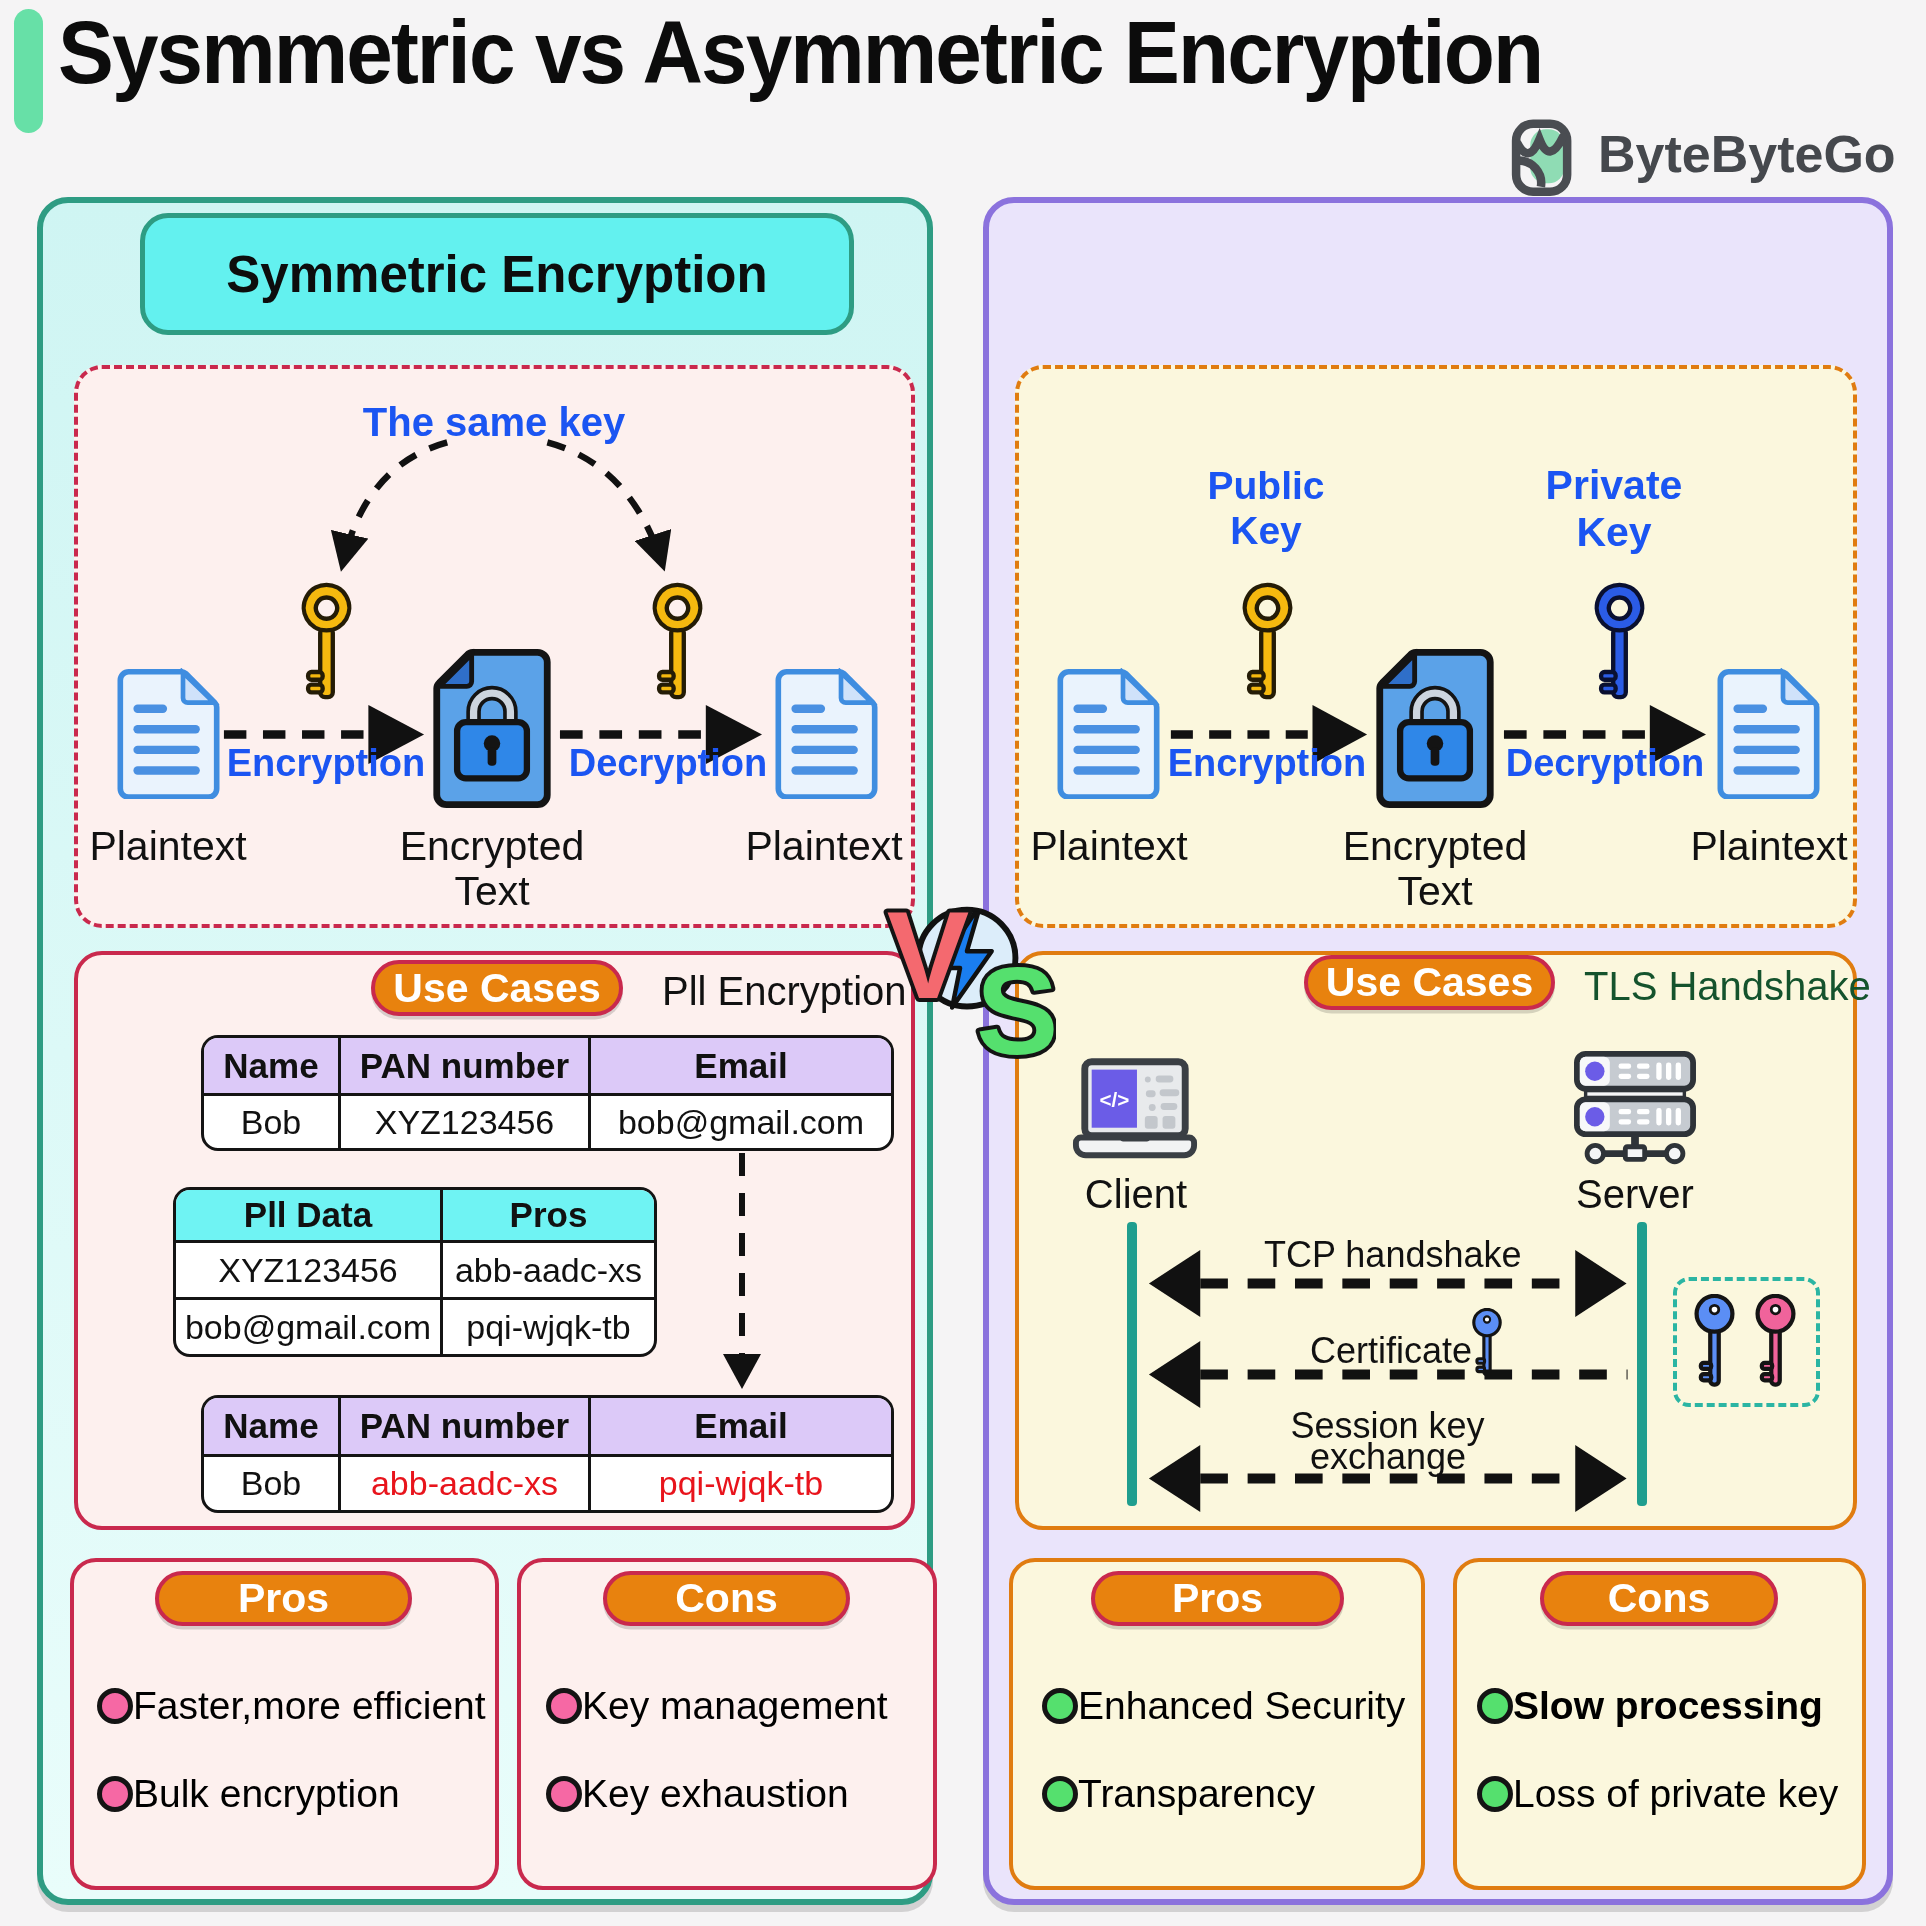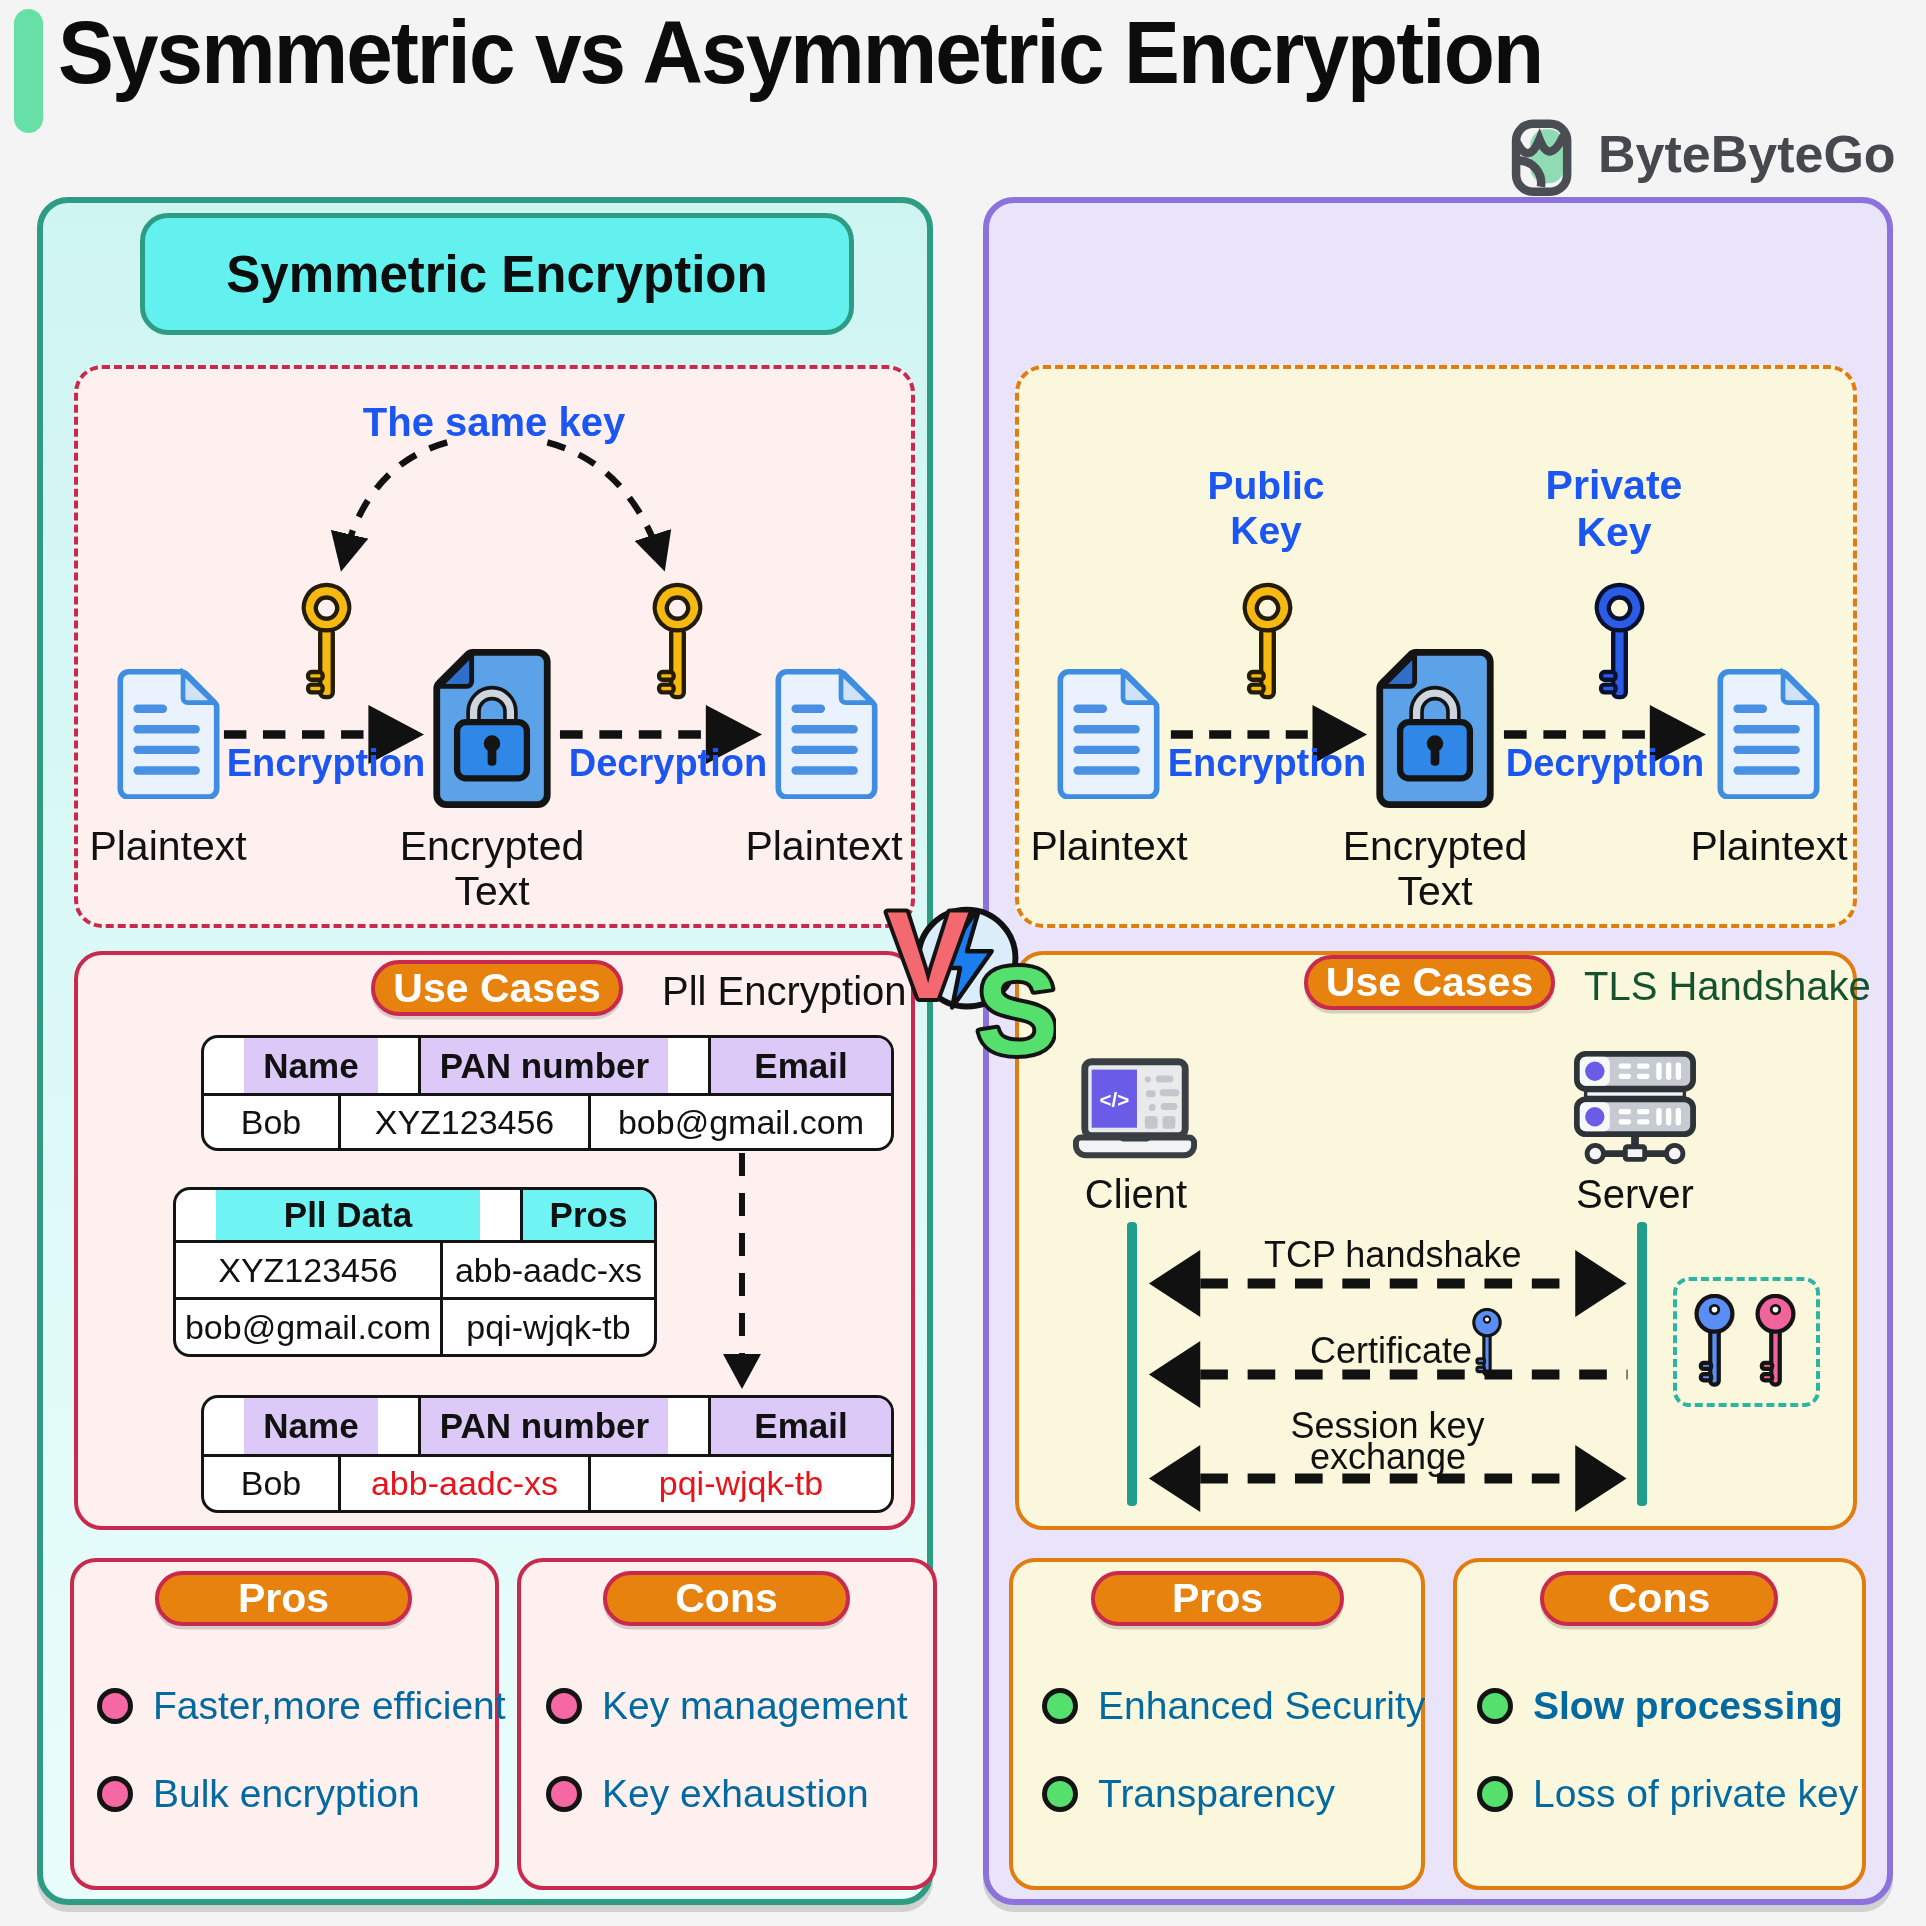--- a/index.html
+++ b/index.html
@@ -25,25 +25,25 @@
     font-weight:700;font-size:41px;display:flex;align-items:center;justify-content:center;
     box-shadow:0 3.5px 0 rgba(0,0,0,.15);}
   .bluetxt{color:#1b55f2;font-weight:700;}
   .lbl{color:#111;font-size:41px;}
   .tbl{position:absolute;border:3.5px solid #141414;border-radius:17px;overflow:hidden;background:#fff;}
   .trow{display:flex;}
   .tcell{display:flex;align-items:center;justify-content:center;font-size:34px;color:#111;
     border-left:3px solid #141414;box-sizing:border-box;}
   .trow .tcell:first-child{border-left:none;}
   .trow.tdata .tcell{border-top:3px solid #141414;}
-  .thead .tcell{font-weight:700;font-size:35px;margin-left:40px;}
+  .thead .tcell{font-weight:700;font-size:35px;}
   .thead.purple .tcell{background:#dcc9f8;}
   .thead.cyan .tcell{background:#6ff3f3;}
   .redtxt{color:#e8141c !important;}
-  .pcitem{position:absolute;display:flex;align-items:center;gap:20px;font-size:39px;color:#0369a1;height:54px;}
+  .pcitem{position:absolute;display:flex;align-items:center;font-size:39px;color:#000000;height:54px;}
   .bullet{width:26px;height:26px;border-radius:50%;border:5.4px solid #141414;box-sizing:content-box;flex:0 0 auto;}
   .bullet.pink{background:#f668a4;}
   .bullet.green{background:#55e06e;}
   .lifeline{position:absolute;width:10px;background:#1f9e8e;border-radius:4px;}
   .vdash{position:absolute;width:6px;background:repeating-linear-gradient(180deg,#111 0 23px,transparent 23px 40px);}
   .msg{position:absolute;font-size:36px;color:#111;text-align:center;}
 </style>
 </head>
 <body>
 

